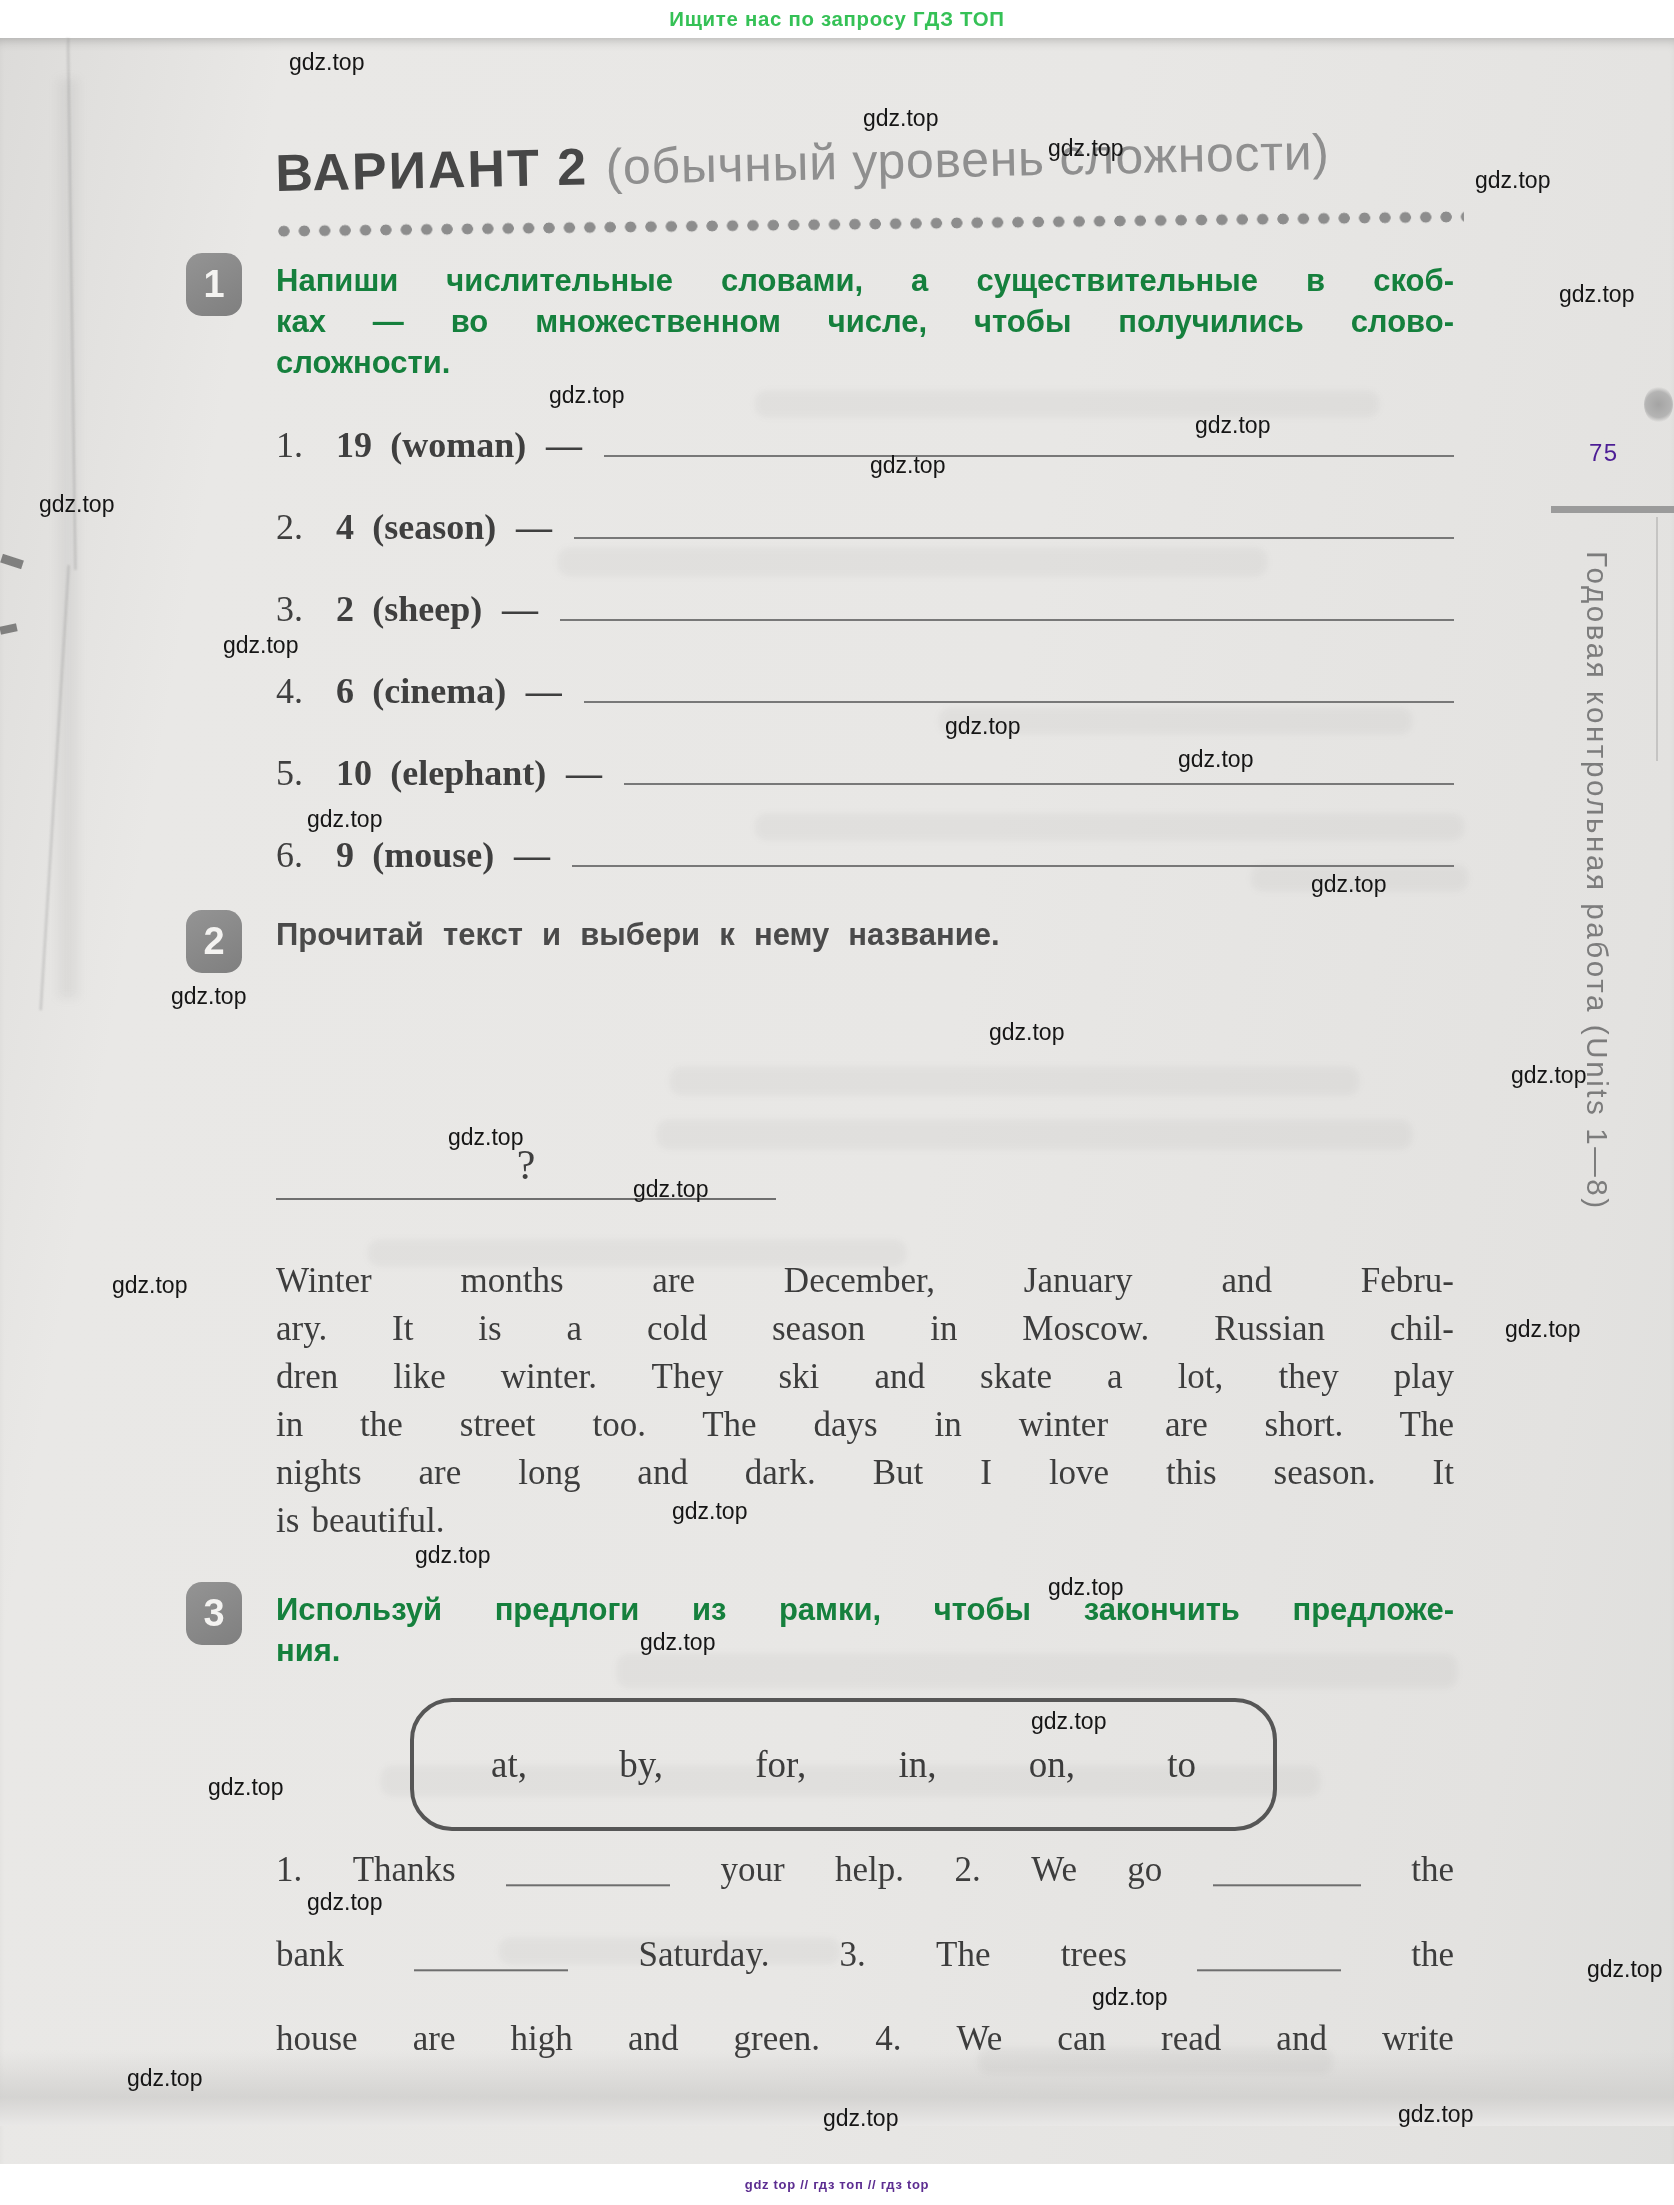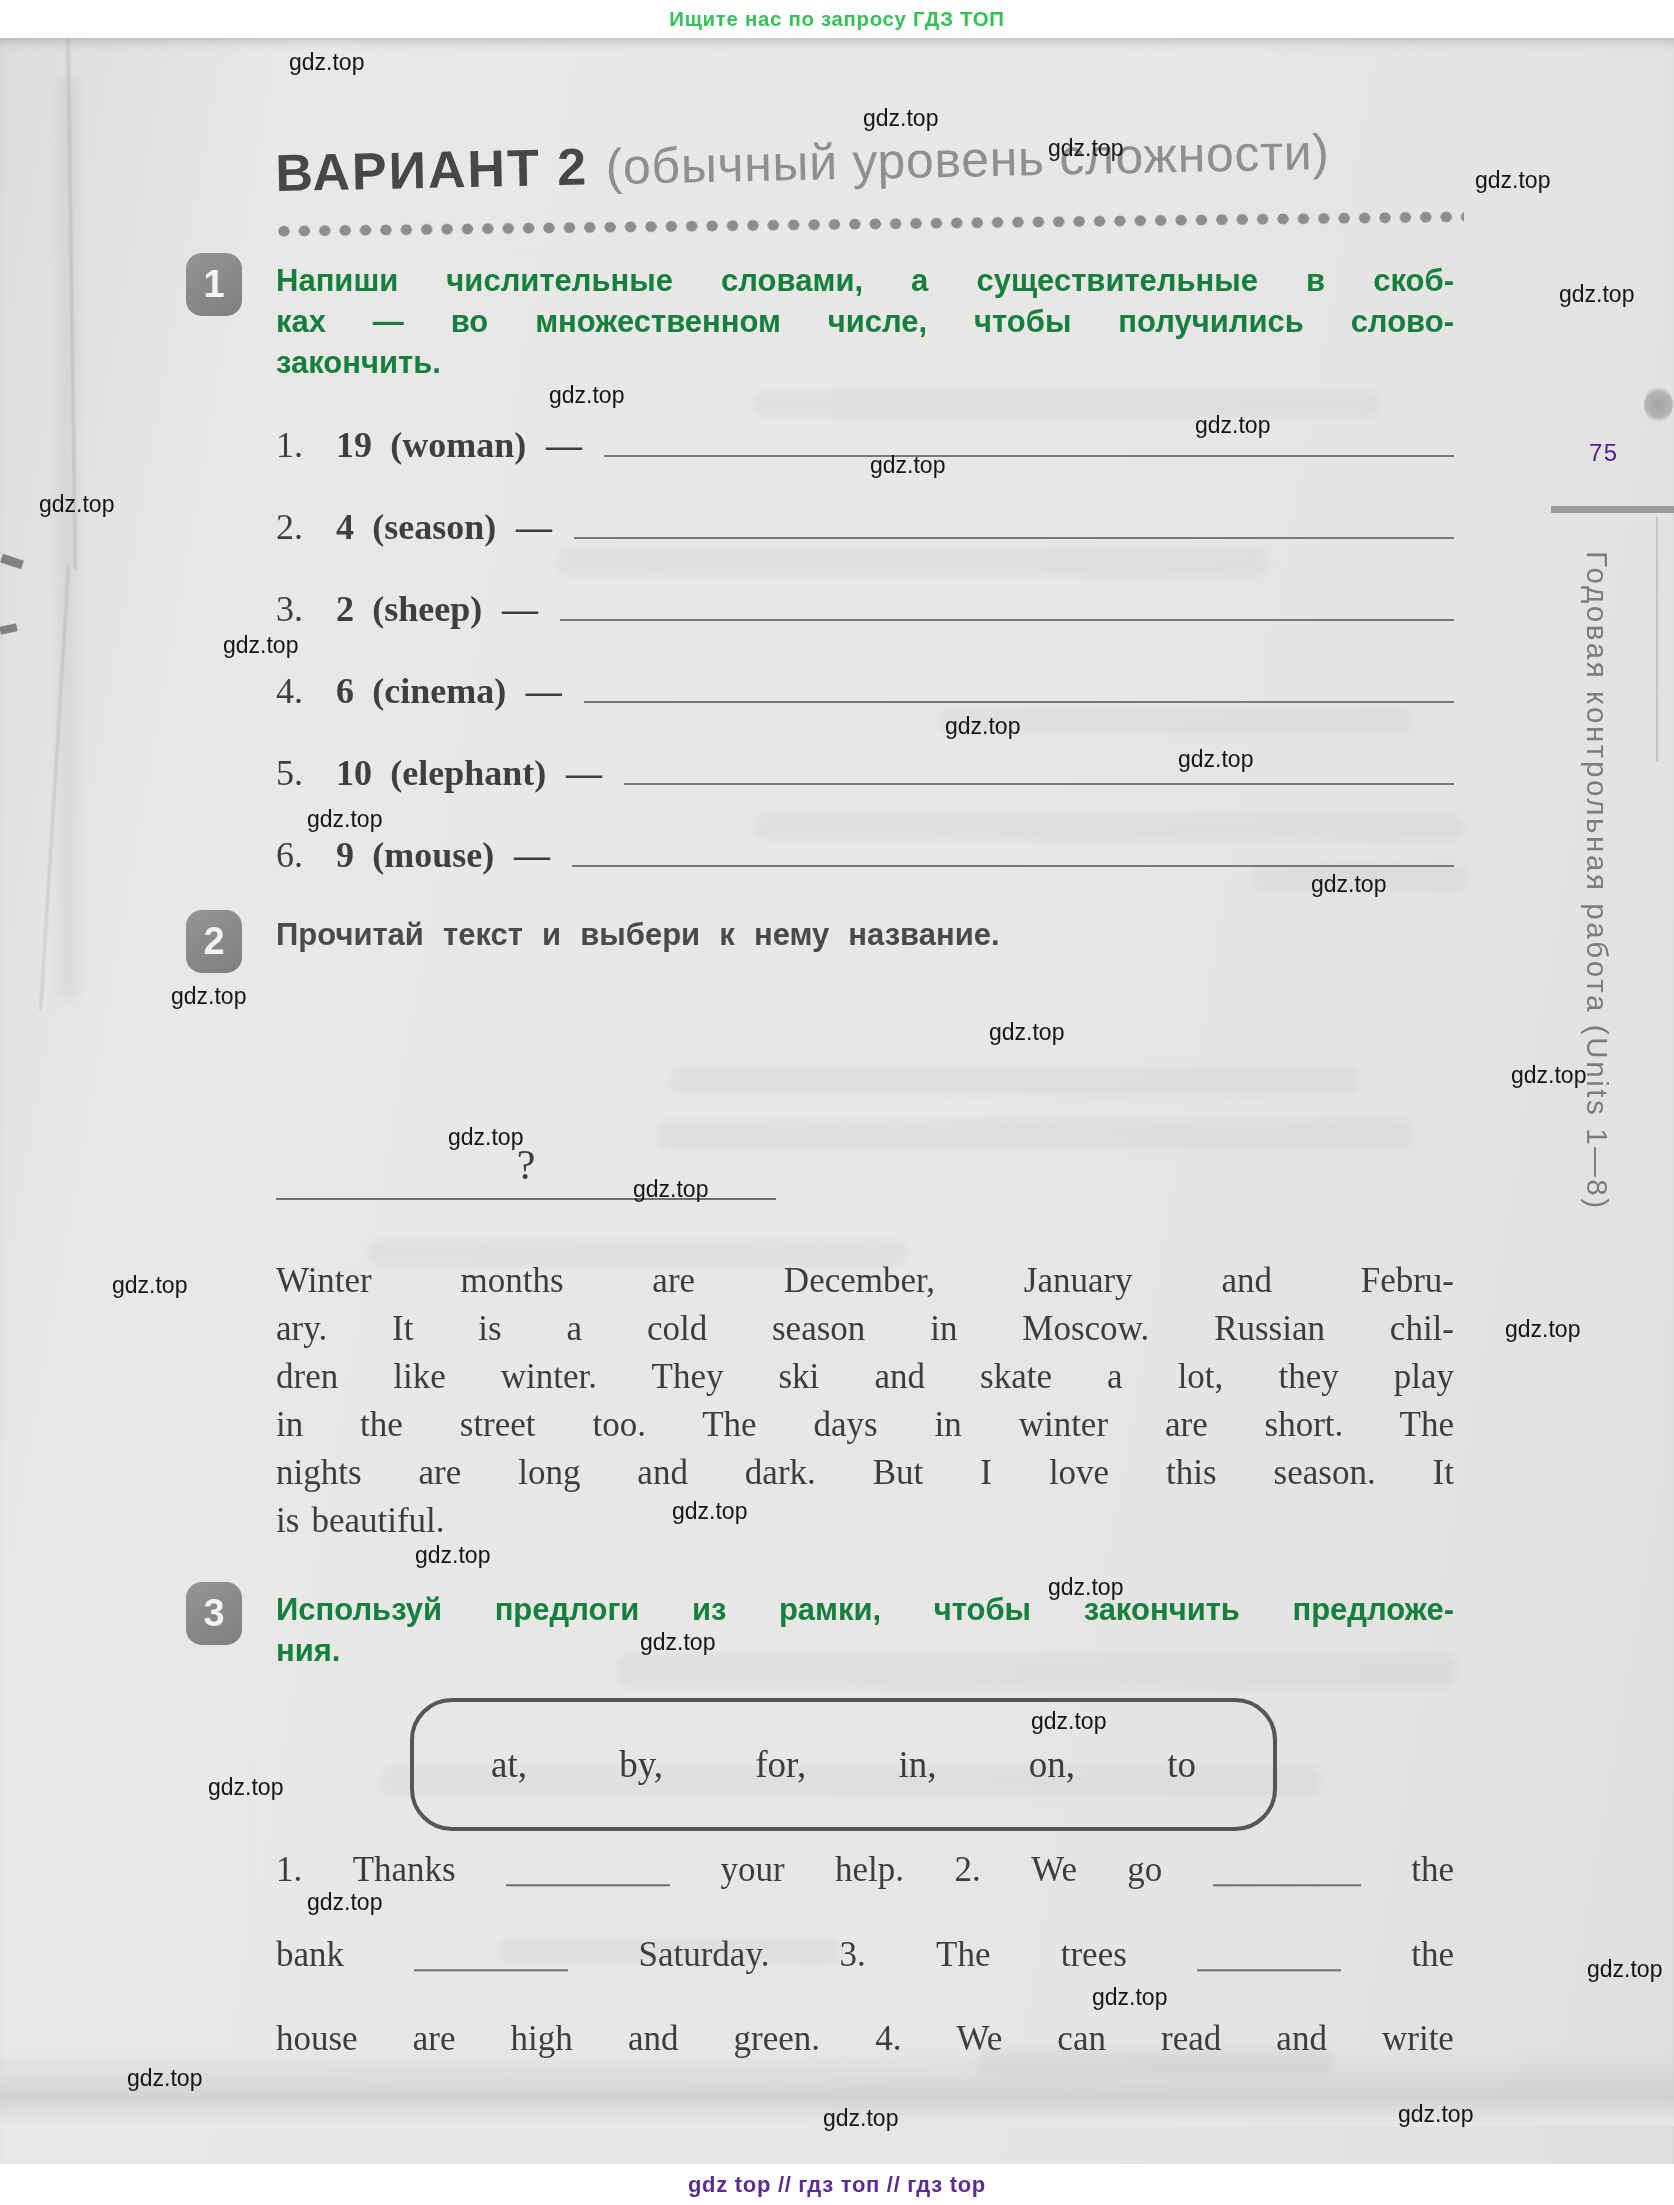--- a/index.html
+++ b/index.html
@@ -4,21 +4,21 @@
 <style>
   html,body{margin:0;padding:0;background:#ffffff;}
   #screen{position:relative;width:1674px;height:2205px;overflow:hidden;background:#ffffff;
           font-family:"Liberation Sans","DejaVu Sans",sans-serif;}
   
   .top-banner{position:absolute;left:0;top:0;width:100%;height:38px;background:#ffffff;
               display:flex;align-items:center;justify-content:center;}
   .top-banner span{color:#35c156;font-size:20.4px;font-weight:600;letter-spacing:0.7px;}
   .bottom-banner{position:absolute;left:0;top:2164px;width:100%;height:41px;background:#ffffff;
                  display:flex;align-items:center;justify-content:center;}
-  .bottom-banner span{color:#5c2d91;font-size:22px;font-weight:600;letter-spacing:0.7px;}
+  .bottom-banner span{color:#5c2d91;font-size:13px;font-weight:600;letter-spacing:0.7px;}
   
   .paper{position:absolute;left:0;top:38px;width:1674px;height:2126px;
          background:linear-gradient(100deg,#dcdbd9 0%,#e9e8e6 14%,#e8e7e5 55%,#e3e2e0 88%,#dededc 100%);
          box-shadow:inset 0 9.2px 11.8px -7.9px rgba(0,0,0,.25);}
   .paper-bottom-fade{position:absolute;left:0;top:2050px;width:100%;height:76px;
          background:linear-gradient(to bottom,rgba(221,220,218,0) 0%,rgba(206,205,203,.75) 62%,#e9e8e7 100%);}
   
   .crease{position:absolute;background:linear-gradient(to right,rgba(255,255,255,.5),rgba(110,110,110,.38),rgba(170,170,170,.12));
           filter:blur(1px);}
   .crease-soft{position:absolute;background:rgba(130,130,130,.10);filter:blur(4.6px);}
@@ -125,21 +125,21 @@
     <span class="subtitle">&nbsp;<span>(обычный уровень сложности)</span></span>
   </div>
   <div class="dotted-rule"></div>
 
   <div class="badge" style="top:253px;">
     <span>1</span>
   </div>
   <div class="instr" style="top:260px;" id="ex1-instr">
       <div class="jline">Напиши числительные словами, а существительные в скоб-</div>
       <div class="jline">ках — во множественном числе, чтобы получились слово-</div>
-      <div class="jline last">закончить.</div>
+      <div class="jline last">сложности.</div>
     </div>
   <div id="ex1-items">
       <div class="item-row">
         <span class="item-num">1.</span>
         <span class="item-text">19 (woman)</span>
         <span class="item-dash">—</span>
         <span class="item-fill"></span>
       </div>
       <div class="item-row">
         <span class="item-num">2.</span>

